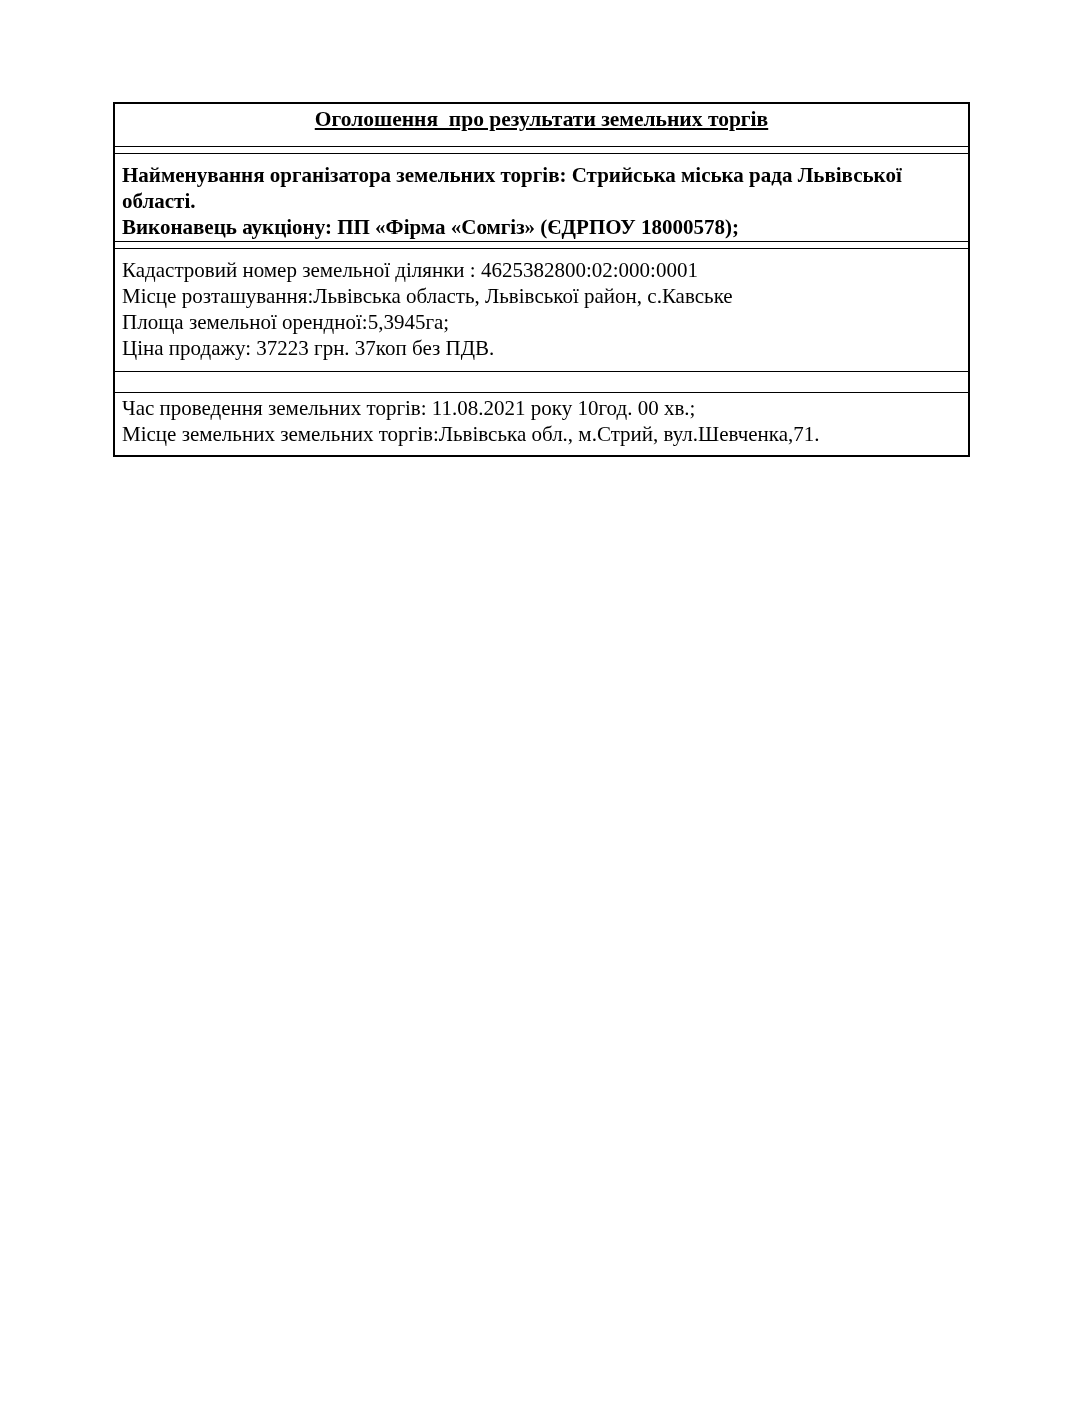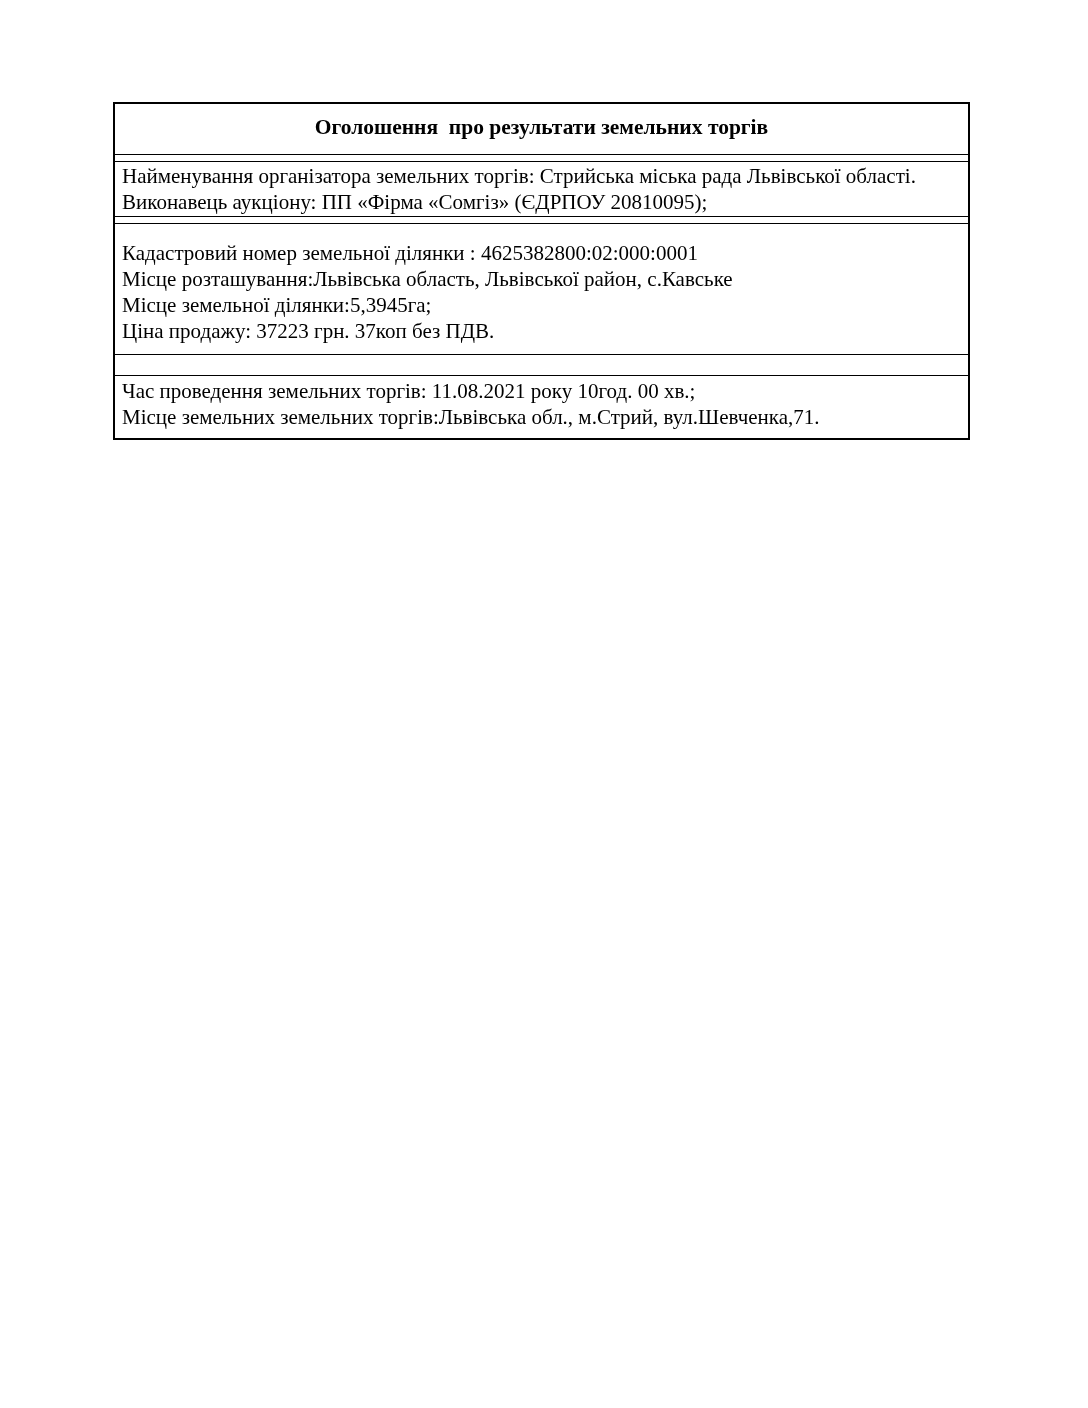--- a/index.html
+++ b/index.html
@@ -31,54 +31,55 @@
     margin: 0 0 6px 0;
     padding: 0 7px;
     font-size: 21px;
     line-height: 26px;
   }
   .row:first-child { border-top: none; }
   .row:last-child { margin-bottom: 0; border-bottom: none; margin-top: 20px; }
   .row p { margin: 0; }
   .row-title {
     height: 40px;
-    padding-top: 10px;
+    padding-top: 2px;
+    text-decoration: underline;
   }
   .doc-title {
     margin: 0;
     font-size: 21.5px;
     line-height: 26px;
     font-weight: bold;
     text-align: center;
     white-space: pre-wrap;
   }
-  .row-organizer { padding-top: 1px; padding-bottom: 1px; }
-  .row-parcel    { padding-top: 16px; padding-bottom: 10px; }
+  .row-organizer { padding-top: 8px; padding-bottom: 1px; font-weight: bold; }
+  .row-parcel    { padding-top: 8px; padding-bottom: 10px; }
   .row-auction   { padding-top: 2px; padding-bottom: 8px; }
   .justify { text-align: justify; }
 </style>
 </head>
 <body>
 
 <div class="page">
   <div class="doc-table">
 
     <div class="row row-title">
       <h1 class="doc-title">Оголошення  про результати земельних торгів</h1>
     </div>
 
     <div class="row row-organizer">
       <p>Найменування організатора земельних торгів: Стрийська міська рада Львівської області.</p>
-      <p>Виконавець аукціону: ПП «Фірма «Сомгіз» (ЄДРПОУ 20810095);</p>
+      <p>Виконавець аукціону: ПП «Фірма «Сомгіз» (ЄДРПОУ 18000578);</p>
     </div>
 
     <div class="row row-parcel">
       <p>Кадастровий номер земельної ділянки : 4625382800:02:000:0001</p>
       <p>Місце розташування:Львівська область, Львівської район, с.Кавське</p>
-      <p>Місце земельної ділянки:5,3945га;</p>
+      <p>Площа земельної орендної:5,3945га;</p>
       <p>Ціна продажу: 37223 грн. 37коп без ПДВ.</p>
     </div>
 
     <div class="row row-auction">
       <p>Час проведення земельних торгів: 11.08.2021 року 10год. 00 хв.;</p>
       <p>Місце земельних земельних торгів:Львівська обл., м.Стрий, вул.Шевченка,71.</p>
     </div>
 
   </div>
 </div>

